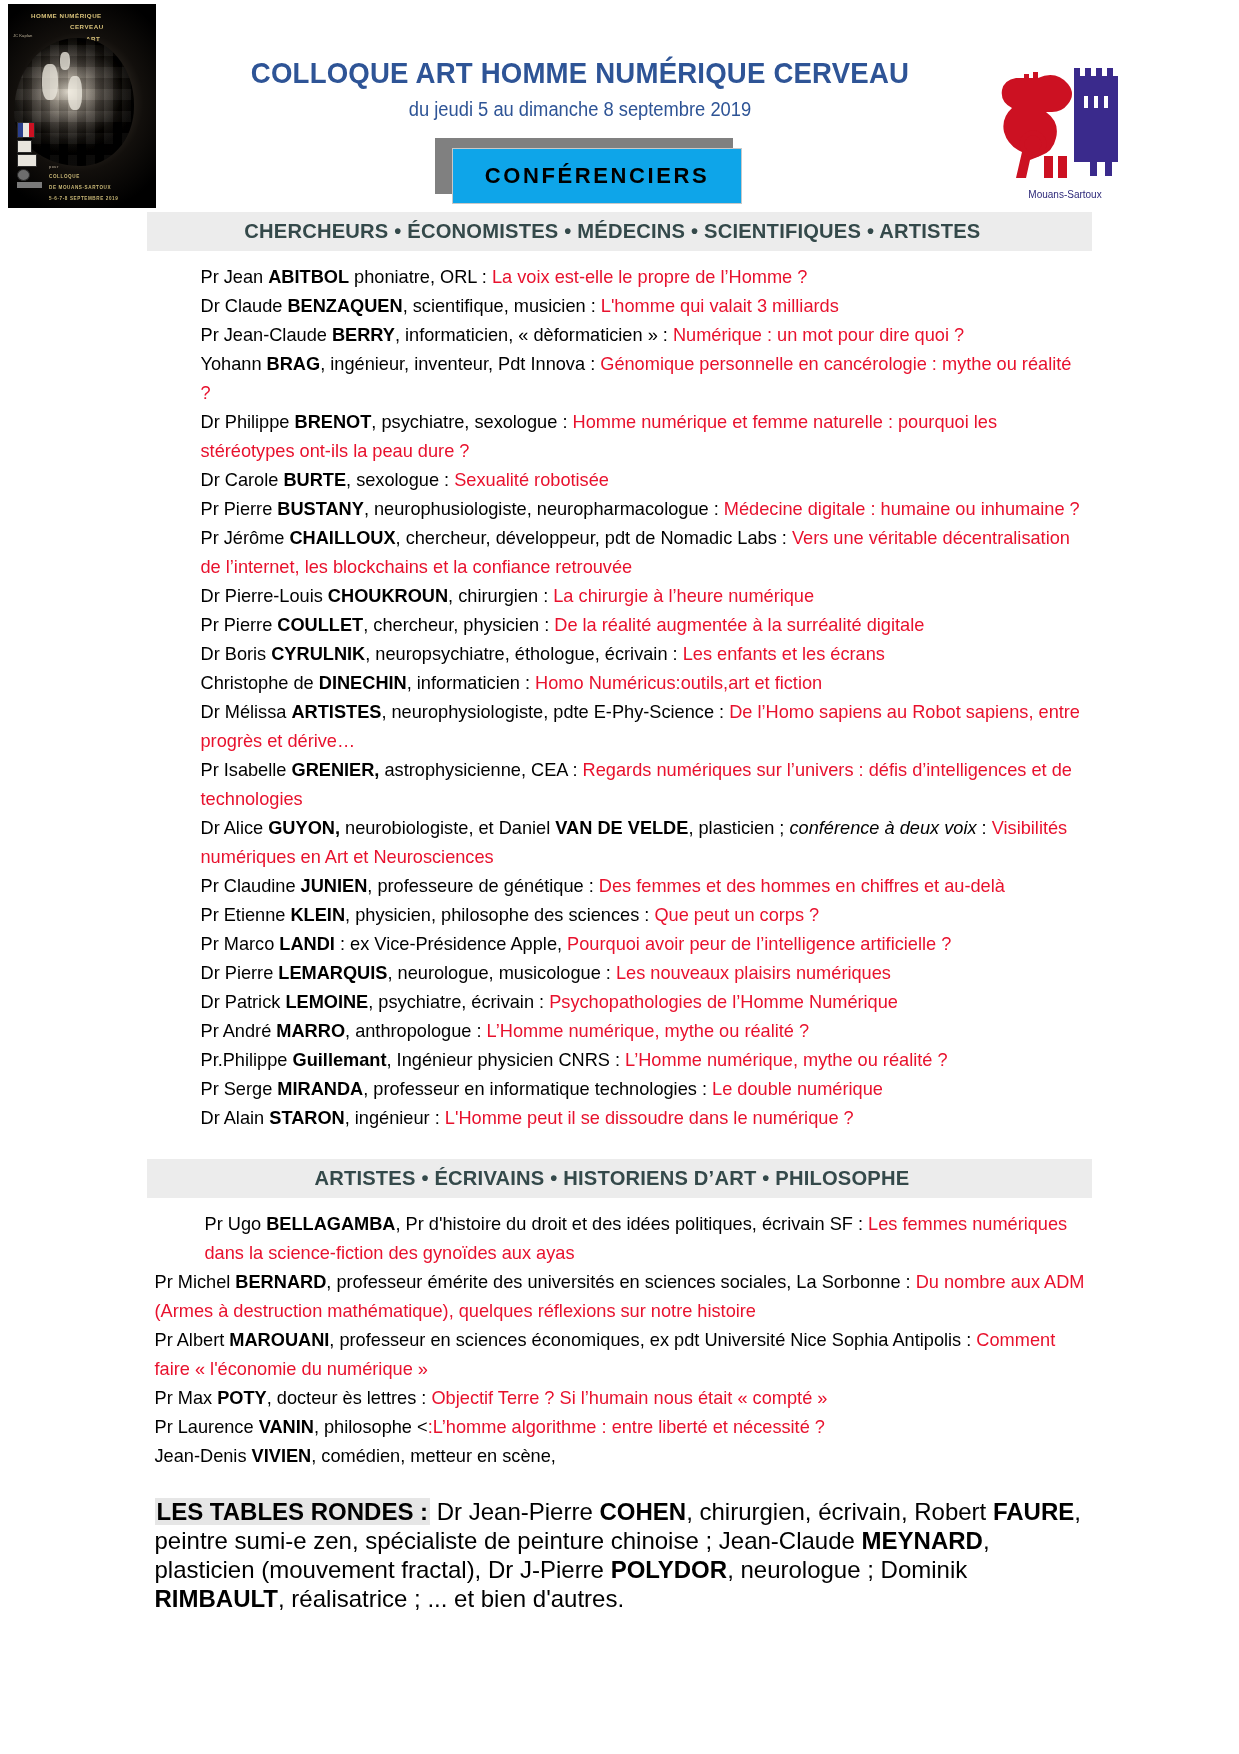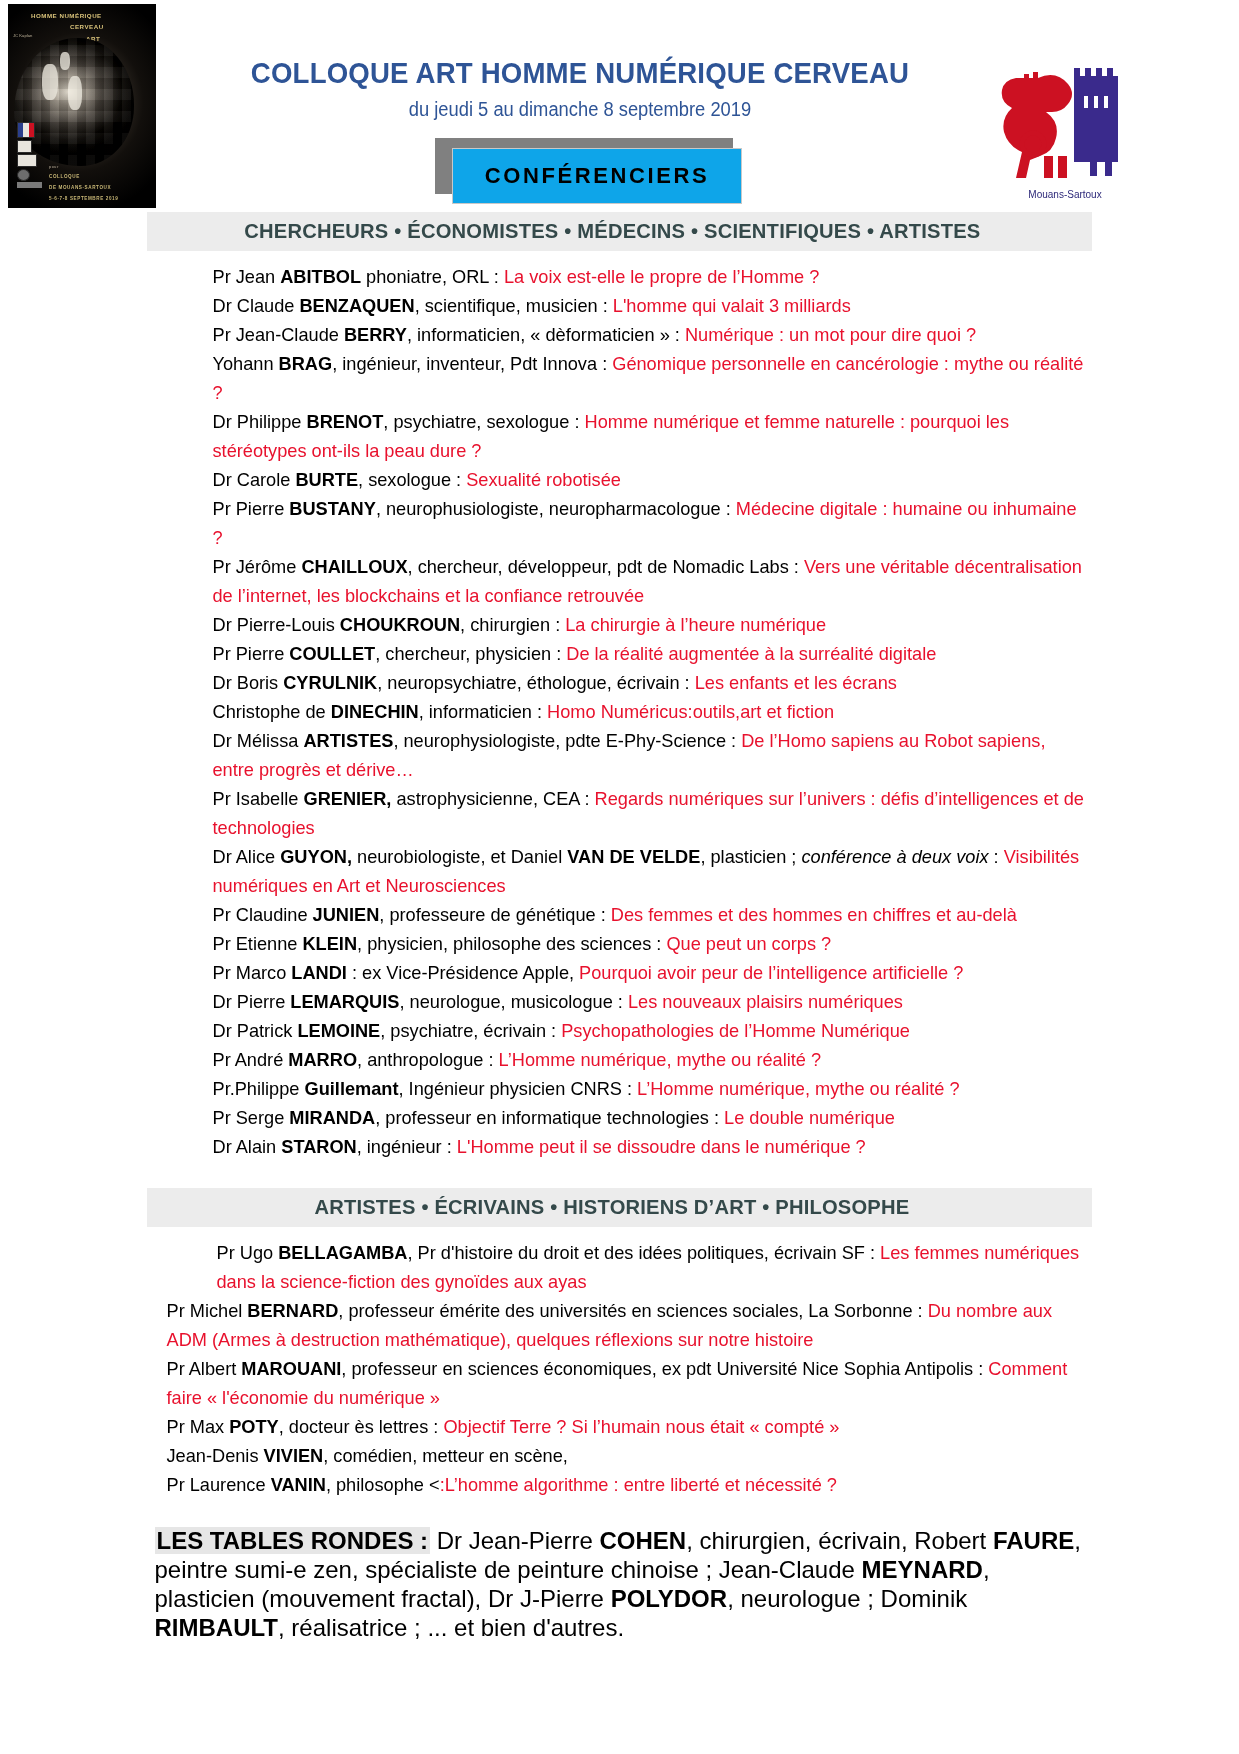--- a/index.html
+++ b/index.html
@@ -177,21 +177,20 @@
     width: 930px;
     margin: 0 auto;
     padding-top: 12px;
   }
   .entry {
     font-size: 18.2px;
     line-height: 29px;
     color: #000000;
     text-align: left;
     padding-left: 46px;
-    margin-left: 12px;
   }
   .entry.flush { padding-left: 0; }
   .entry.indent2 { padding-left: 50px; }
   .name { font-weight: bold; }
   .red { color: #e8112d; }
   .ital { font-style: italic; }
 
   .section2 { margin-top: 26px; }
 
   .tables {
@@ -304,20 +303,20 @@
 
 <div class="section2">
   <div class="band">
     <span class="band-text">ARTISTES • ÉCRIVAINS • HISTORIENS D’ART  • PHILOSOPHE</span>
   </div>
   <div class="list" id="list-2">
       <div class="entry indent2"><span>Pr Ugo </span><span class="name">BELLAGAMBA</span><span>, Pr d'histoire du droit et des idées politiques, écrivain SF : </span><span class="red">Les femmes numériques dans la science-fiction des gynoïdes aux ayas</span></div>
       <div class="entry flush"><span>Pr Michel </span><span class="name">BERNARD</span><span>, professeur émérite des universités en sciences sociales, La Sorbonne : </span><span class="red">Du nombre aux ADM (Armes à destruction mathématique), quelques réflexions sur notre histoire</span></div>
       <div class="entry flush"><span>Pr Albert </span><span class="name">MAROUANI</span><span>, professeur en sciences économiques, ex pdt Université Nice Sophia Antipolis : </span><span class="red">Comment faire « l'économie du numérique »</span></div>
       <div class="entry flush"><span>Pr Max </span><span class="name">POTY</span><span>, docteur ès lettres : </span><span class="red">Objectif Terre ? Si l’humain nous était « compté »</span></div>
+      <div class="entry flush"><span>Pr Laurence </span><span class="name">VANIN</span><span>, philosophe &lt;</span><span class="red">:L’homme algorithme : entre liberté et nécessité ?</span></div>
       <div class="entry flush"><span>Jean-Denis </span><span class="name">VIVIEN</span><span>, comédien, metteur en scène,</span></div>
-      <div class="entry flush"><span>Pr Laurence </span><span class="name">VANIN</span><span>, philosophe &lt;</span><span class="red">:L’homme algorithme : entre liberté et nécessité ?</span></div>
     </div>
 </div>
 
 <div class="tables">
   <span class="tables-label">LES TABLES RONDES :</span><span> Dr Jean-Pierre </span><span class="name">COHEN</span><span>, chirurgien, écrivain, Robert </span><span class="name">FAURE</span><span>, peintre sumi-e zen, spécialiste de peinture chinoise ; Jean-Claude </span><span class="name">MEYNARD</span><span>, plasticien (mouvement fractal), Dr J-Pierre </span><span class="name">POLYDOR</span><span>, neurologue ; Dominik </span><span class="name">RIMBAULT</span><span>, réalisatrice ; ... et bien d'autres.</span>
 </div>
 
 </body></html>

